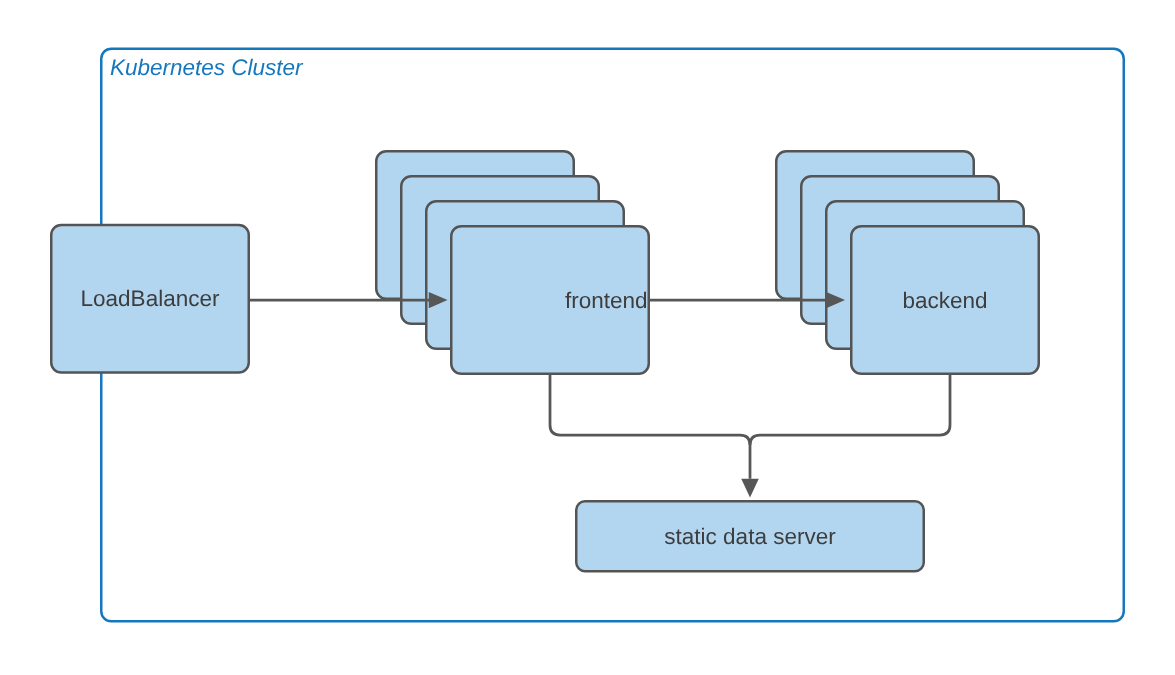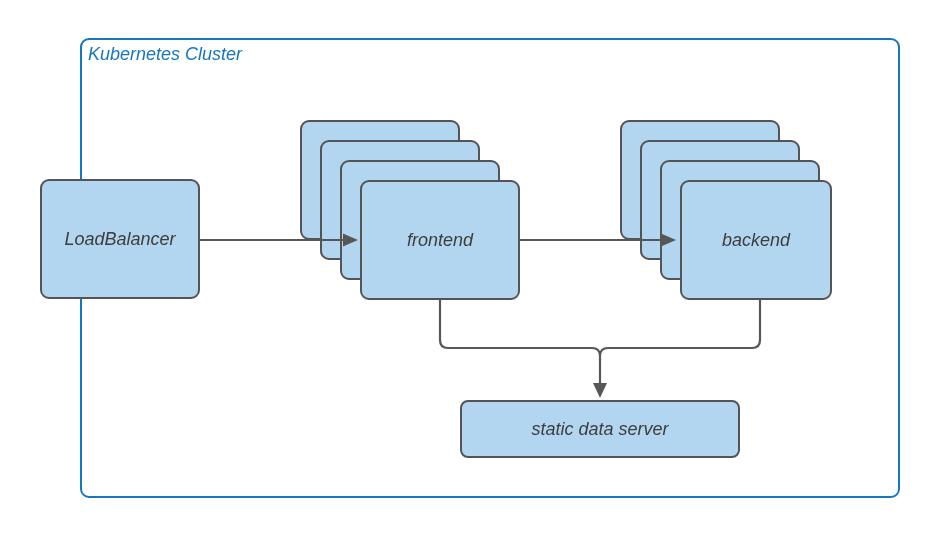--- a/index.html
+++ b/index.html
@@ -47,37 +47,36 @@
     border-radius: 9px;
     display: flex;
     align-items: center;
     justify-content: center;
   }
   .node-label {
     font-size: 18px;
     color: var(--node-text);
     text-align: center;
     white-space: nowrap;
-    font-style: italic;
   }
 
   .lb { left: 40px; top: 179px; width: 160px; height: 120px; }
 
   .stack-card {
     position: absolute;
     width: 160px; height: 120px;
     background: var(--node-fill);
     border: 2.5px solid var(--node-border);
     border-radius: 9px;
   }
   
   .fe-1 { left: 300px; top: 120px; }
   .fe-2 { left: 320px; top: 140px; }
   .fe-3 { left: 340px; top: 160px; }
-  .fe-front { left: 360px; top: 180px; width: 160px; height: 120px; }
+  .fe-front { left: 360px; top: 180px; width: 160px; height: 120px; justify-content: flex-end; }
   
   .be-1 { left: 620px; top: 120px; }
   .be-2 { left: 640px; top: 140px; }
   .be-3 { left: 660px; top: 160px; }
   .be-front { left: 680px; top: 180px; width: 152px; height: 120px; }
 
   .sds { left: 460px; top: 400px; width: 280px; height: 58px; border-radius: 8px; }
 
   .edges-layer {
     position: absolute;

